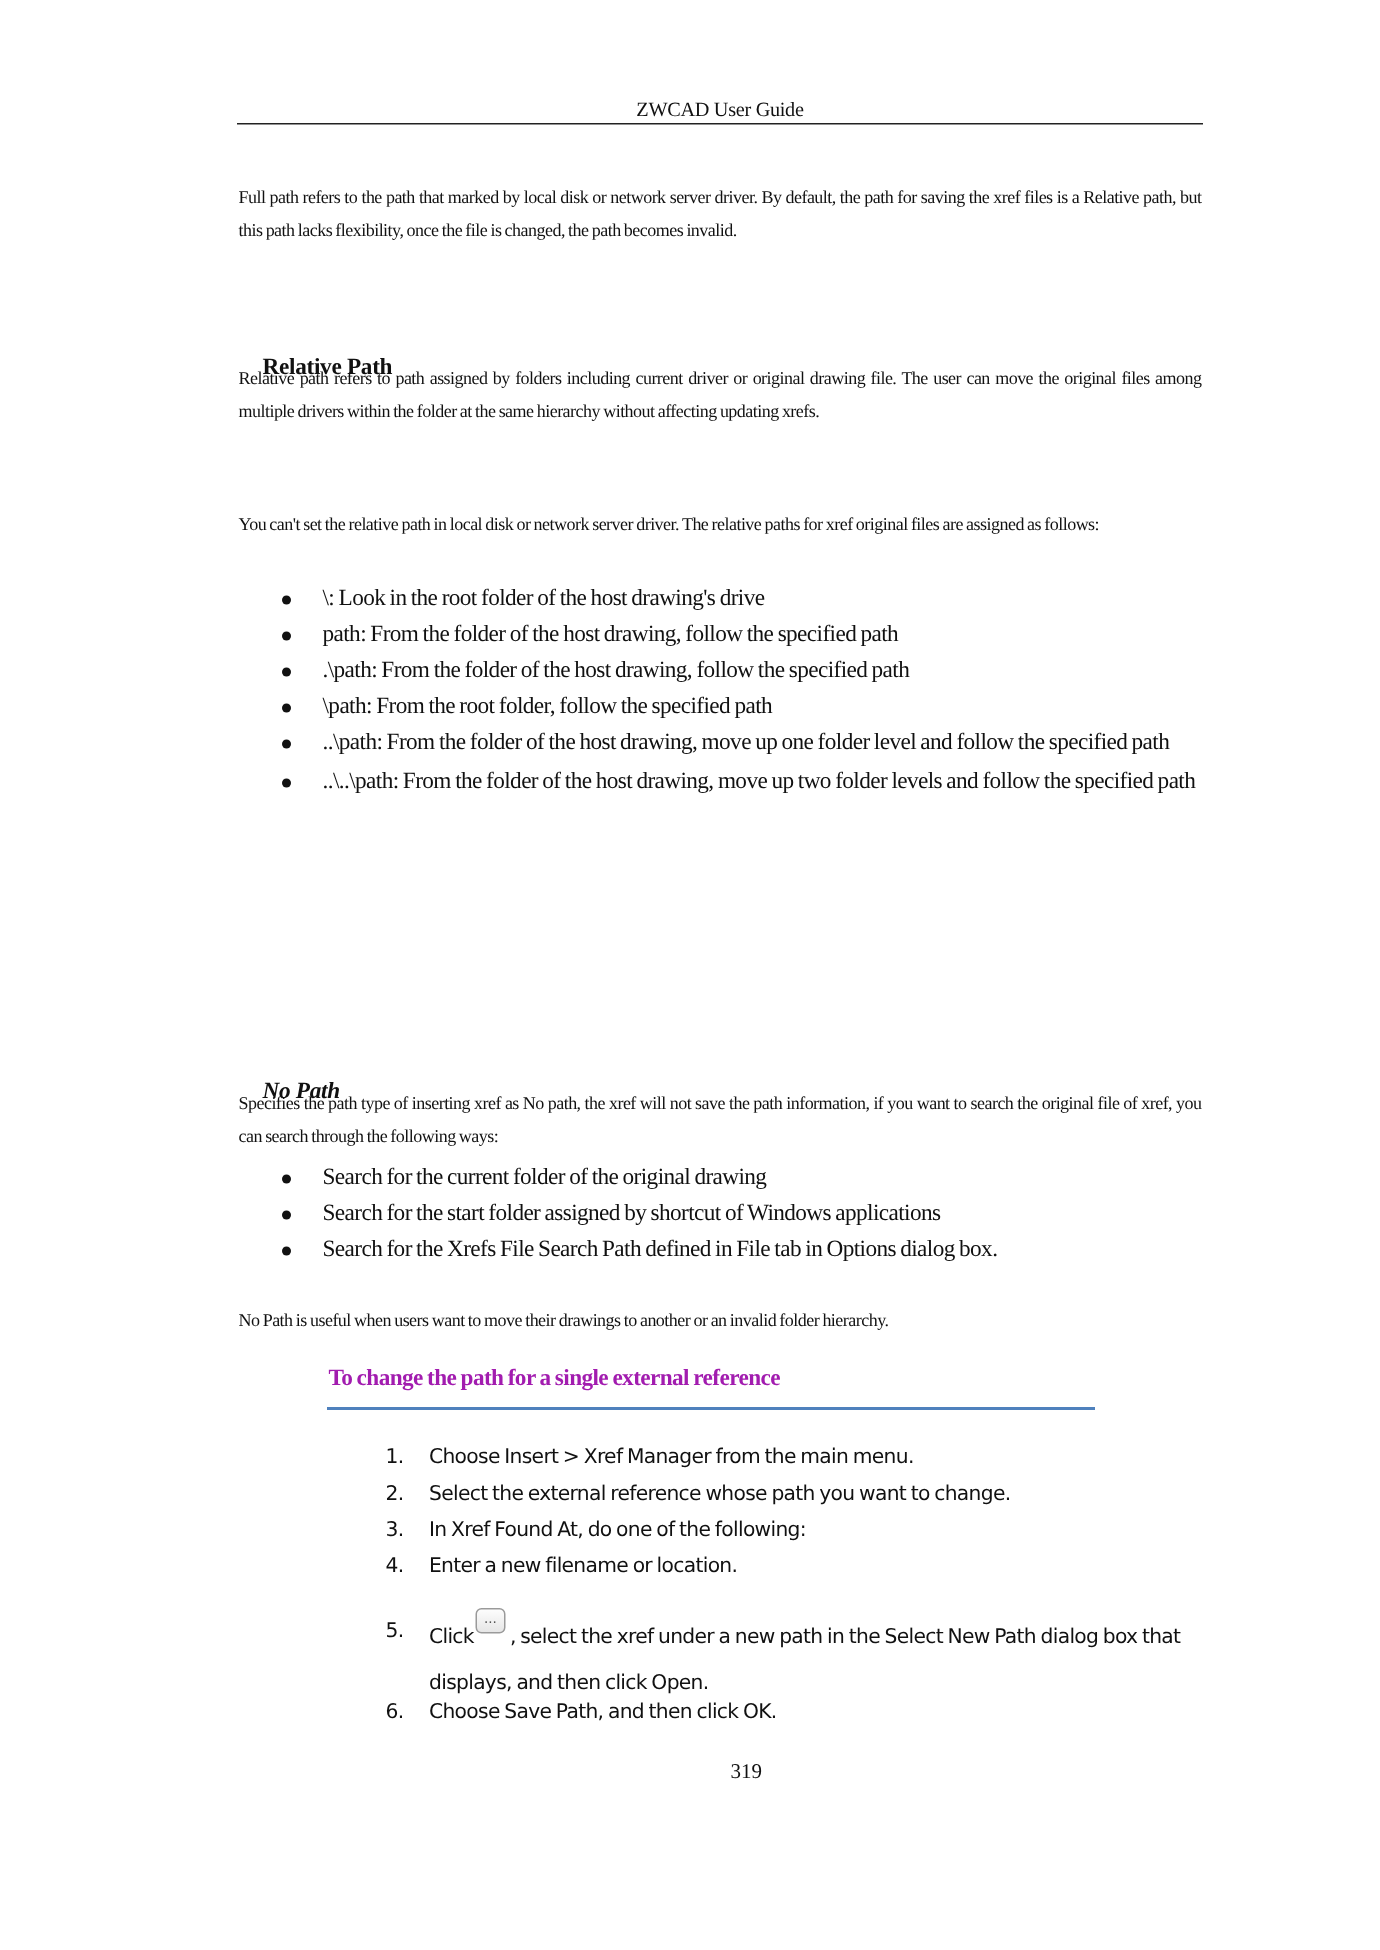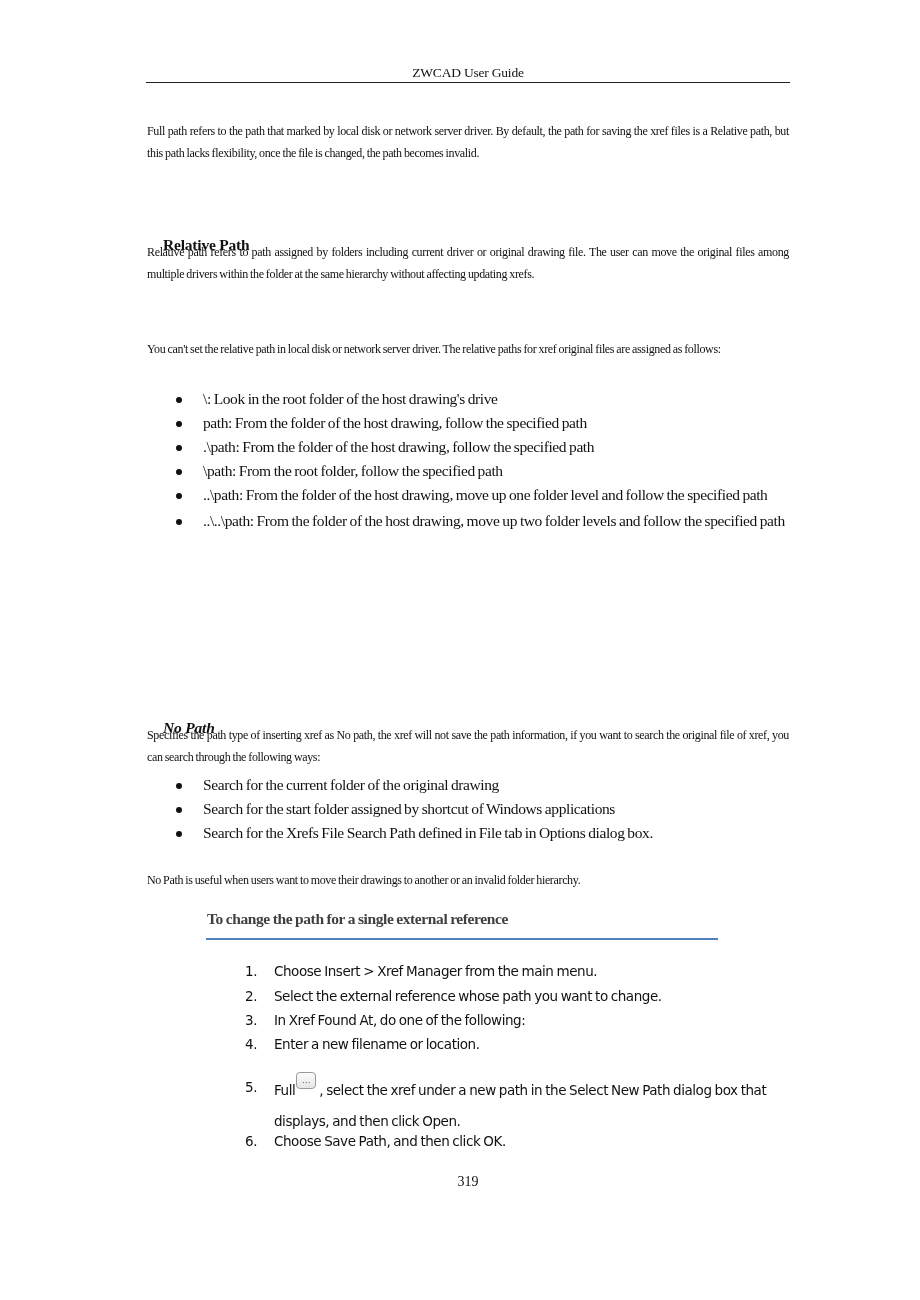--- a/index.html
+++ b/index.html
@@ -10,21 +10,21 @@
     body {
       width: 920px;
       height: 1300px;
       position: relative;
       overflow: hidden;
       font-family: "Liberation Serif", "DejaVu Serif", serif;
       color: #111111;
     }
     .page {
       position: absolute;
-      left: 0; top: 0;
+      left: 12px; top: 0;
       width: 740px; height: 1300px;
     }
     .running-header {
       position: absolute;
       left: 146px;
       top: 64px;
       width: 644px;
       text-align: center;
       font-size: 13.5px;
       line-height: 18px;
@@ -88,21 +88,21 @@
     ul.bullets li.tall { margin-bottom: 2px; }
 
     .procedure-title {
       position: absolute;
       left: 207px;
       top: 908px;
       font-size: 15.5px;
       line-height: 22px;
       letter-spacing: -0.4px;
       word-spacing: -0.6px;
-      color: #404040;
+      color: #a21caf;
       margin: 0;
     }
     .procedure-rule {
       position: absolute;
       left: 206px;
       top: 938px;
       width: 512px;
       height: 0;
       border-top: 2px solid #4f81bd;
     }
@@ -154,21 +154,21 @@
       font-size: 9px;
       line-height: 12px;
       letter-spacing: 0px;
       color: #555555;
     }
     .page-number {
       position: absolute;
       left: 440px;
       top: 1173px;
       width: 56px;
-      text-align: center;
+      text-align: right;
       font-size: 14px;
       line-height: 18px;
     }
   </style>
 </head>
 <body>
 
 <div class="page">
 
   <div class="running-header">ZWCAD User Guide</div>
@@ -217,21 +217,21 @@
     <li style="top:1008px;">
       <span class="step-num">3.</span>
       <span class="step-text">In Xref Found At, do one of the following:</span>
     </li>
     <li style="top:1032px;">
       <span class="step-num">4.</span>
       <span class="step-text">Enter a new filename or location.</span>
     </li>
     <li style="top:1072px; line-height:31px;">
       <span class="step-num">5.</span>
-      <span class="step-text"><span>Full</span><span class="ellipsis-button"><span>...</span></span><span>, select the xref under a new path in the Select New Path dialog box that displays, and then click Open.</span></span>
+      <span class="step-text"><span>Click</span><span class="ellipsis-button"><span>...</span></span><span>, select the xref under a new path in the Select New Path dialog box that displays, and then click Open.</span></span>
     </li>
     <li style="top:1129px;">
       <span class="step-num">6.</span>
       <span class="step-text">Choose Save Path, and then click OK.</span>
     </li>
   </ol>
 
   <div class="page-number">319</div>
 
 </div>

